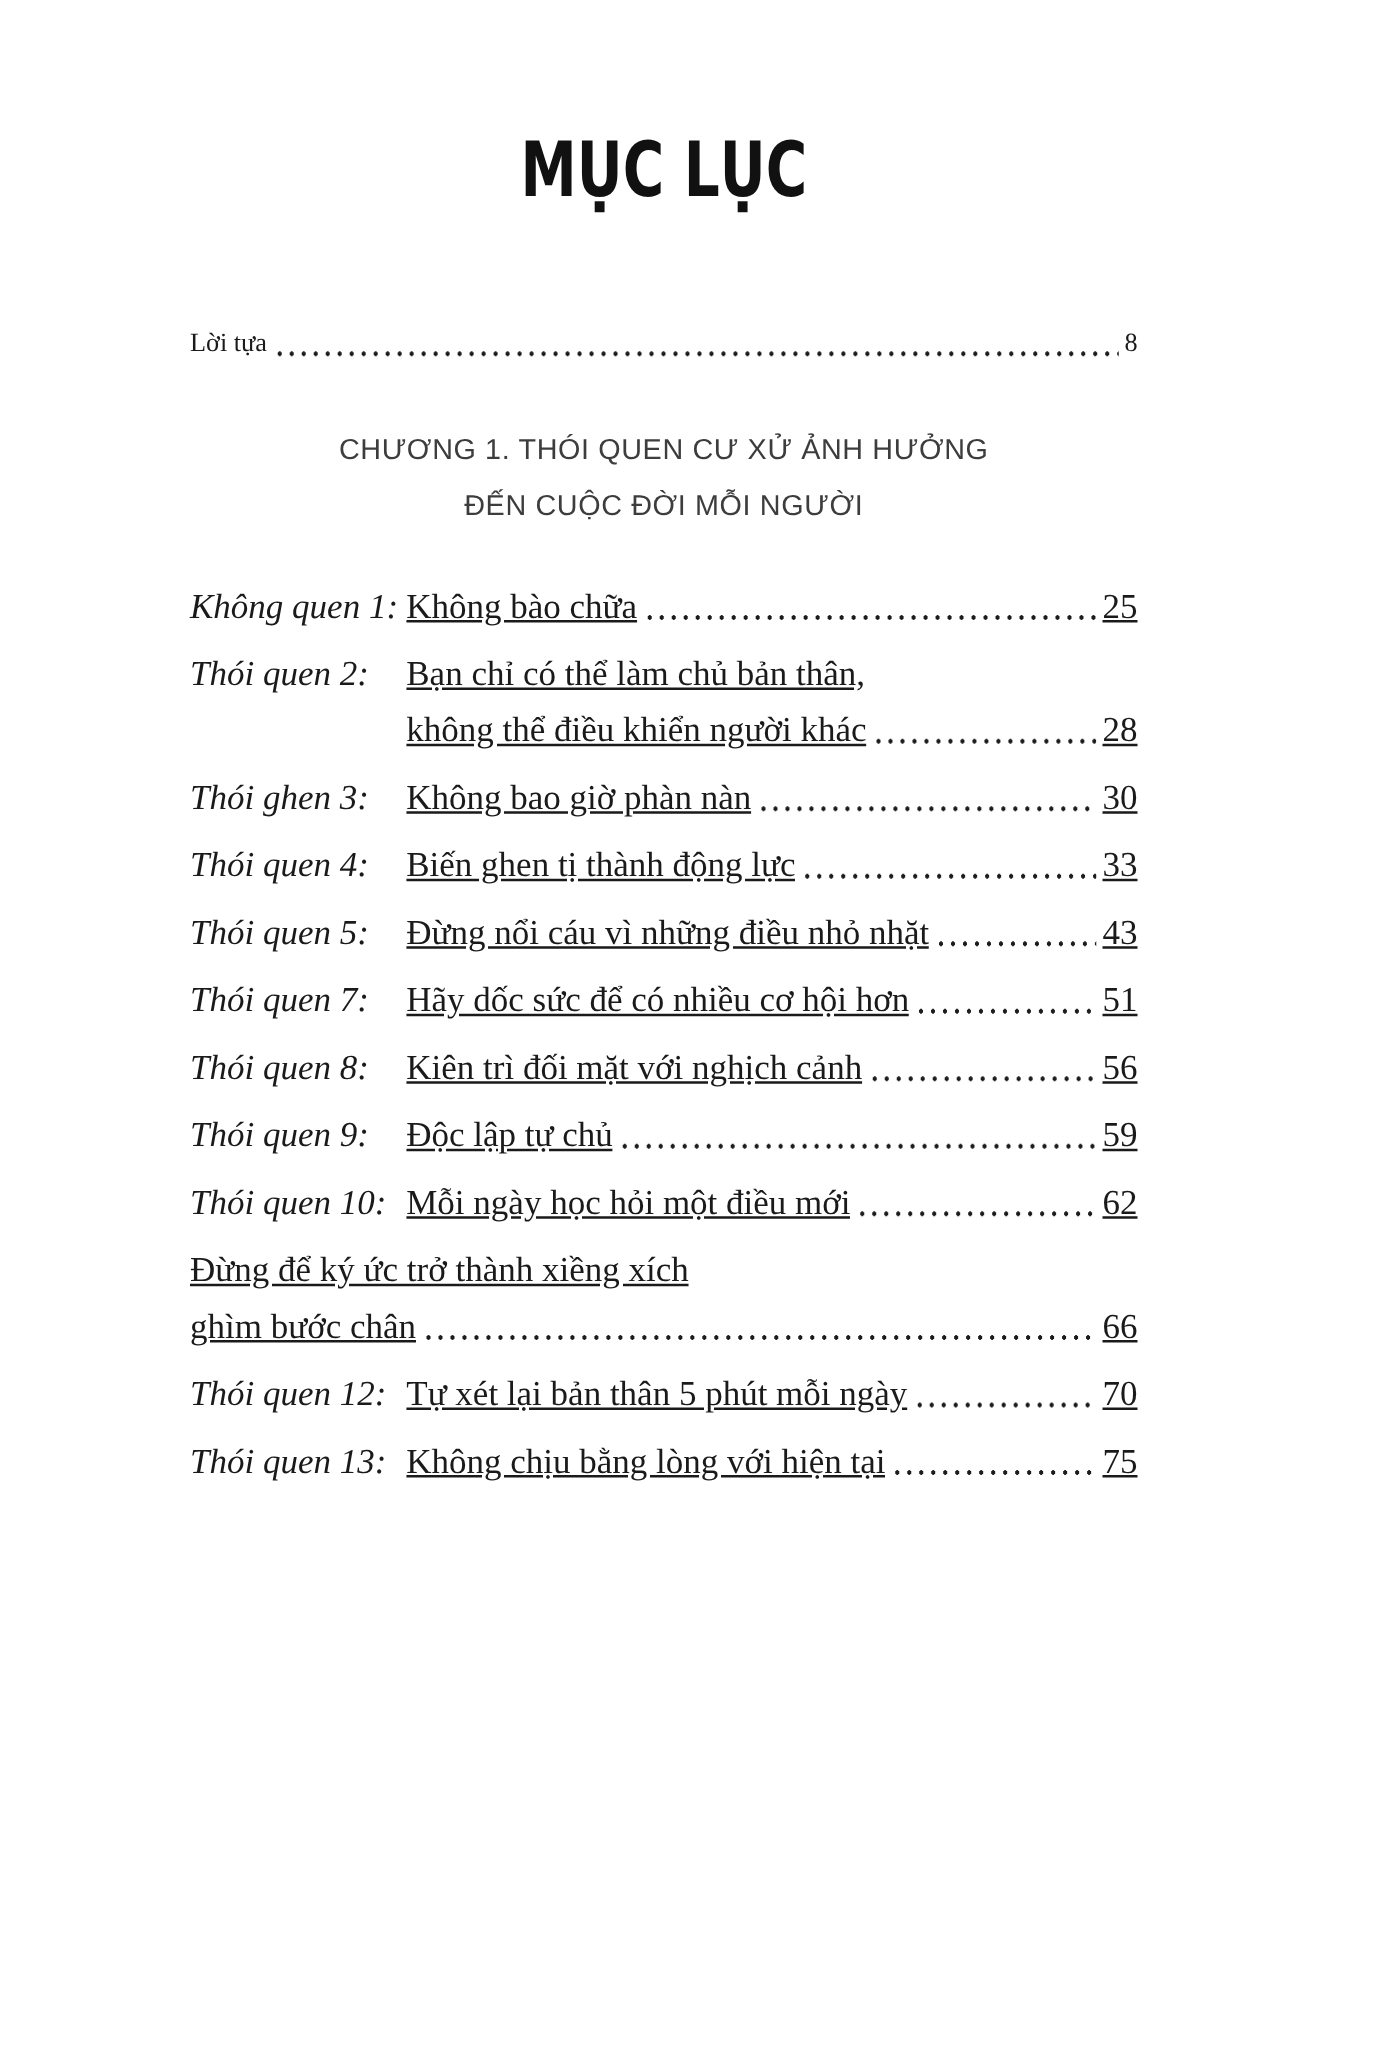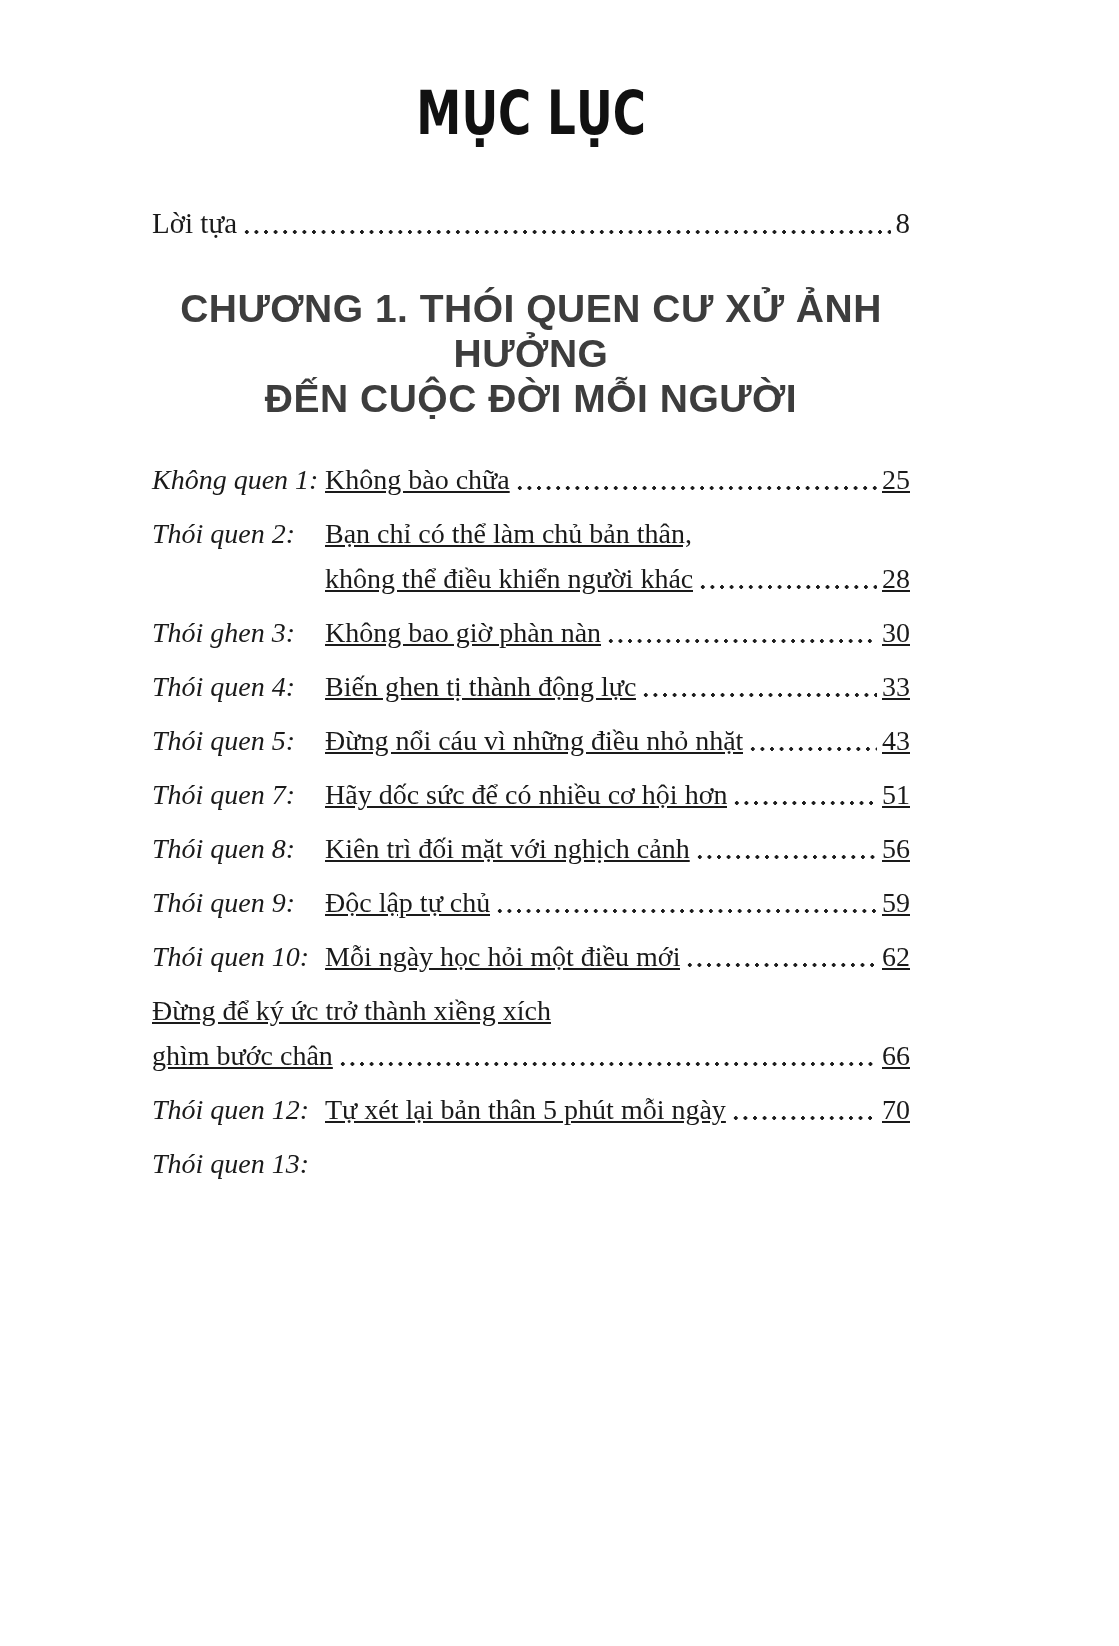--- a/index.html
+++ b/index.html
@@ -10,63 +10,63 @@
   html,body{background:#ffffff;}
   body{
     width:1119px;height:1646px;
     font-family:"Liberation Serif","DejaVu Serif",serif;
     color:var(--text-color);
     overflow:hidden;
   }
   .content{
     margin-left:152px;
     width:758px;
-    padding-top:81px;
+    padding-top:104px;
   }
   .book-title{
     text-align:center;
     font-family:"DejaVu Sans","Liberation Sans",sans-serif;
     font-weight:800;
     font-size:58px;
     line-height:64px;
     letter-spacing:0px;
     color:#111111;
   }
   .book-title .squeeze{
     display:inline-block;
     transform:scaleX(0.78) scaleY(1.05);
     transform-origin:center;
     white-space:nowrap;
   }
   .preface-row{
-    margin-top:56px;
+    margin-top:84px;
     display:flex;
     align-items:baseline;
-    font-size:29px;
+    font-size:21px;
     line-height:45px;
   }
   .leader{
     flex:1 1 auto;
     align-self:stretch;
     margin:0 5px 0 5px;
     background-image:radial-gradient(circle,#1c1c1c 1.55px,transparent 1.9px);
     background-size:9.6px 3.8px;
     background-repeat:repeat-x;
     background-position:left 29px;
     min-width:12px;
   }
   .pagenum{
     white-space:nowrap;
   }
   .chapter-heading{
     margin-top:40px;
     text-align:center;
     font-family:"Liberation Sans","DejaVu Sans",sans-serif;
-    font-weight:700;
-    font-size:39px;
+    font-weight:400;
+    font-size:23px;
     line-height:45px;
     letter-spacing:0.5px;
     color:var(--heading-color);
   }
   .entries{
     margin-top:36px;
   }
   .entry{
     display:flex;
     align-items:flex-start;
@@ -234,16 +234,23 @@
           <div class="line">
             <span class="line-text">Tự xét lại bản thân 5 phút mỗi ngày</span>
             <span class="leader"></span>
             <span class="pagenum">70</span>
           </div>
         </div>
   </div>
 
   <div class="entry">
     <span class="entry-label">Thói quen 13:</span>
+    <div class="entry-lines">
+          <div class="line">
+            <span class="line-text">Không chịu bằng lòng với hiện tại</span>
+            <span class="leader"></span>
+            <span class="pagenum">75</span>
+          </div>
+        </div>
   </div>
 </div>
 
 </div>
 
 </body></html>

